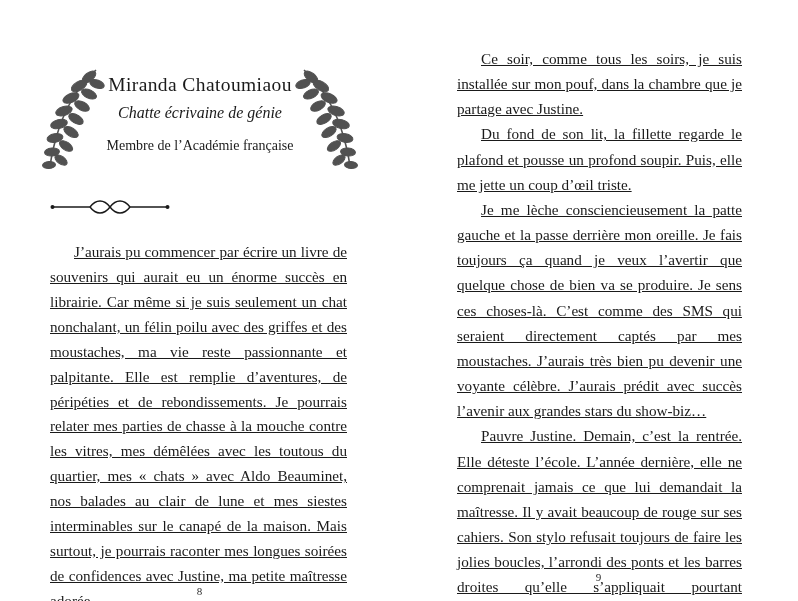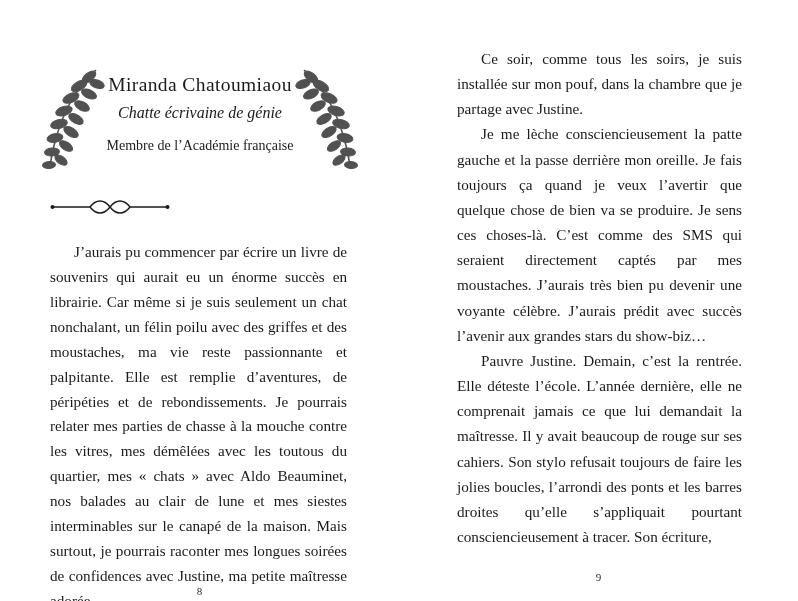--- a/index.html
+++ b/index.html
@@ -91,20 +91,21 @@
   .body-text {
     font-size: 15.2px;
     line-height: 1.64;
     text-align: justify;
     text-justify: inter-word;
     hyphens: manual;
   }
   .body-text p {
     margin: 0;
     text-indent: 24px;
+    text-decoration: underline;
   }
   .page-right .body-text {
     font-size: 15.2px;
     line-height: 1.655;
   }
 
   .folio {
     position: absolute;
     bottom: 18px;
     width: 100%;
@@ -190,20 +191,21 @@
     <div class="folio">
       <span>8</span>
     </div>
   </div>
 
   <div class="gutter"></div>
 
   <div class="page page-right">
     <div class="body-text">
       <p>Ce soir, comme tous les soirs, je suis installée sur mon pouf, dans la chambre que je partage avec Justine.</p>
+      <p>Du fond de son lit, la fillette regarde le plafond et pousse un profond soupir. Puis, elle me jette un coup d’œil triste.</p>
       <p>Je me lèche consciencieusement la patte gauche et la passe derrière mon oreille. Je fais toujours ça quand je veux l’avertir que quelque chose de bien va se produire. Je sens ces choses-là. C’est comme des SMS qui seraient directement captés par mes moustaches. J’aurais très bien pu devenir une voyante célèbre. J’aurais prédit avec succès l’avenir aux grandes stars du show-biz…</p>
       <p>Pauvre Justine. Demain, c’est la rentrée. Elle déteste l’école. L’année dernière, elle ne comprenait jamais ce que lui demandait la maîtresse. Il y avait beaucoup de rouge sur ses cahiers. Son stylo refusait toujours de faire les jolies boucles, l’arrondi des ponts et les barres droites qu’elle s’appliquait pourtant consciencieusement à tracer. Son écriture,</p>
     </div>
 
     <div class="folio">
       <span>9</span>
     </div>
   </div>
 
 </div>

